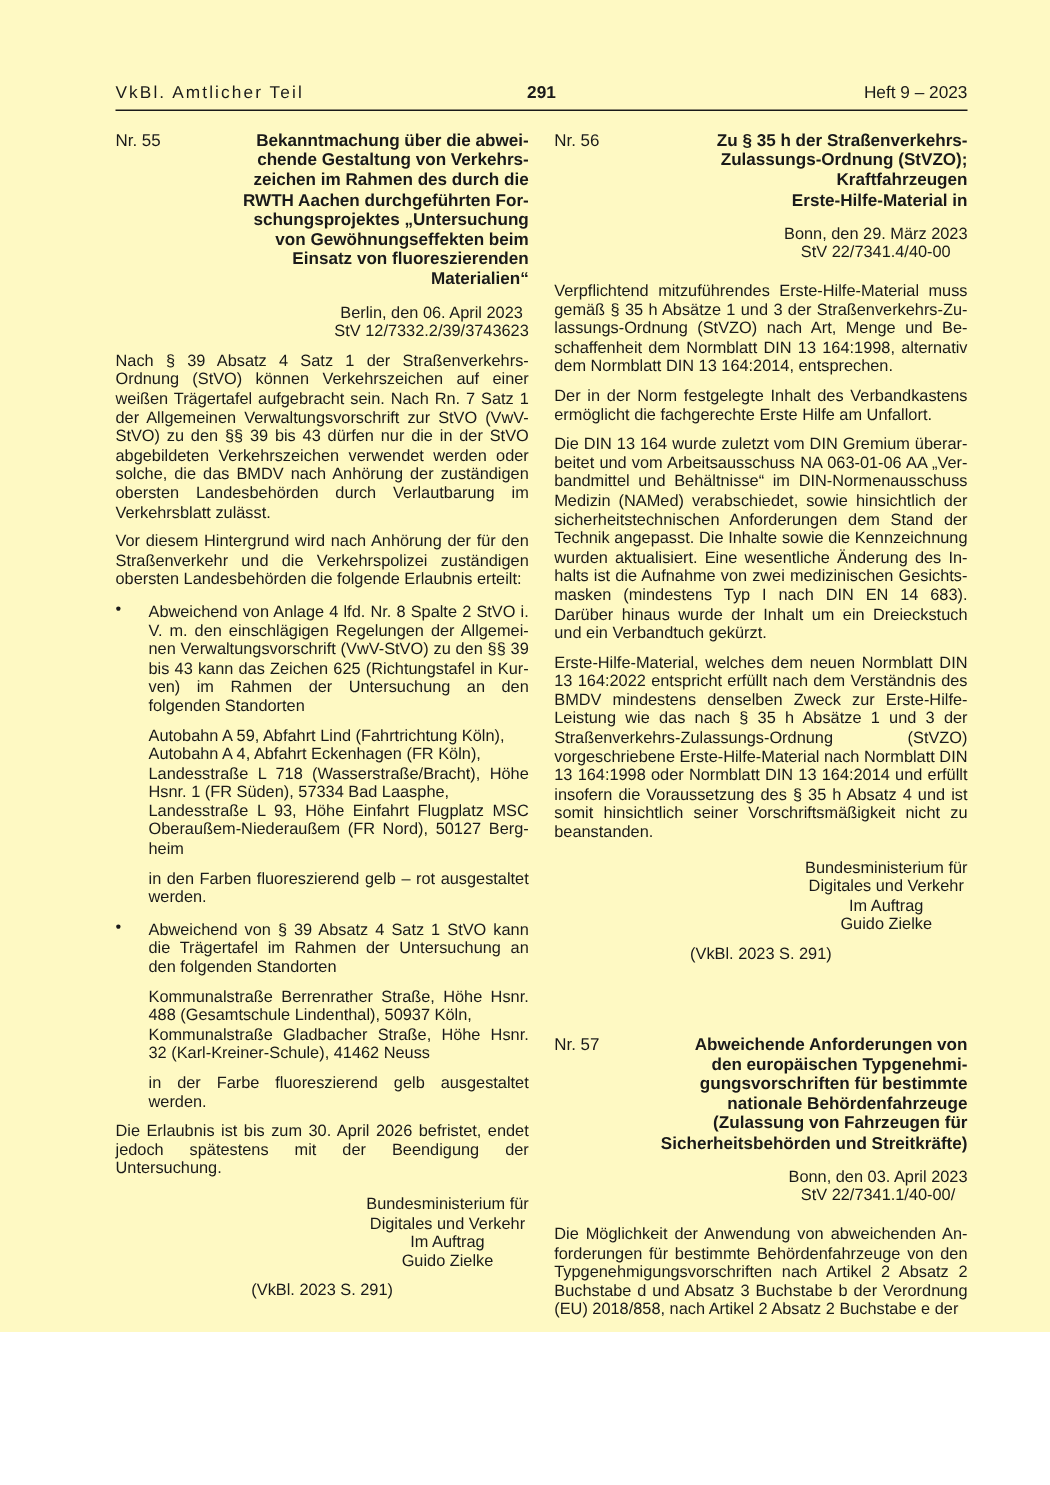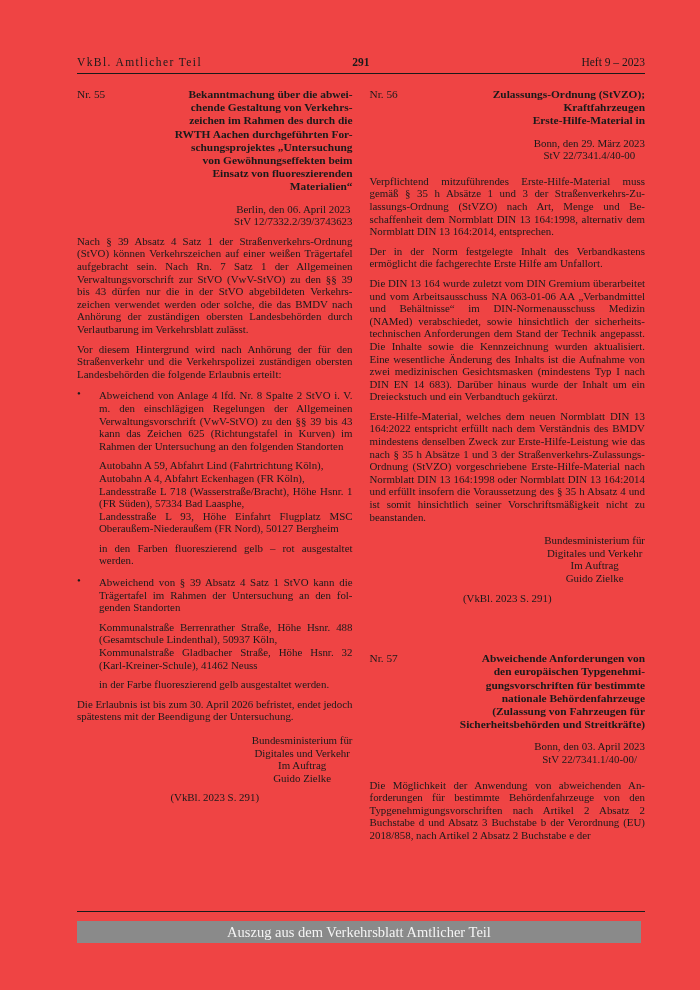--- a/index.html
+++ b/index.html
@@ -1,18 +1,18 @@
 <!DOCTYPE html>
 <html lang="de"><head>
 <meta charset="utf-8">
 <style>
   html,body{margin:0;padding:0;background:#ffffff;}
   .page{
-    position:relative;width:700px;height:990px;background:#ef4444;
-    font-family:Liberation Serif, serif;color:#1a1a1a;
+    position:relative;width:700px;height:888px;background:#fef9c3;
+    font-family:Liberation Sans, sans-serif;color:#1a1a1a;
     overflow:hidden;
   }
   
   .hdr{
     position:absolute;top:56px;left:77px;right:55px;
     display:flex;align-items:baseline;
     border-bottom:1.5px solid #1a1a1a;padding-bottom:5px;
     font-size:11.5px;
   }
   .hdr .h-left{flex:1;text-align:left;letter-spacing:1.4px;}
@@ -118,20 +118,21 @@
 
         <p class="citation">(VkBl. 2023 S. 291)</p>
       </section>
     </div>
 
     <div class="col">
       <section>
         <div class="notice-head">
           <div class="notice-num">Nr. 56</div>
           <div class="notice-title">
+            <div>Zu § 35 h der Straßenverkehrs-</div>
             <div>Zulassungs-Ordnung (StVZO);</div>
             <div>Kraftfahrzeugen</div>
             <div>Erste-Hilfe-Material in</div>
           </div>
         </div>
         <div class="dateline">
           <div>Bonn, den 29. März 2023</div>
           <div>StV 22/7341.4/40-00</div>
         </div>
         <p class="lead">Verpflichtend mitzuführendes Erste-Hilfe-Material muss gemäß § 35 h Absätze 1 und 3 der Straßenverkehrs-Zu­lassungs-Ordnung (StVZO) nach Art, Menge und Be­schaffenheit dem Normblatt DIN 13 164:1998, alternativ dem Normblatt DIN 13 164:2014, entsprechen.</p>

